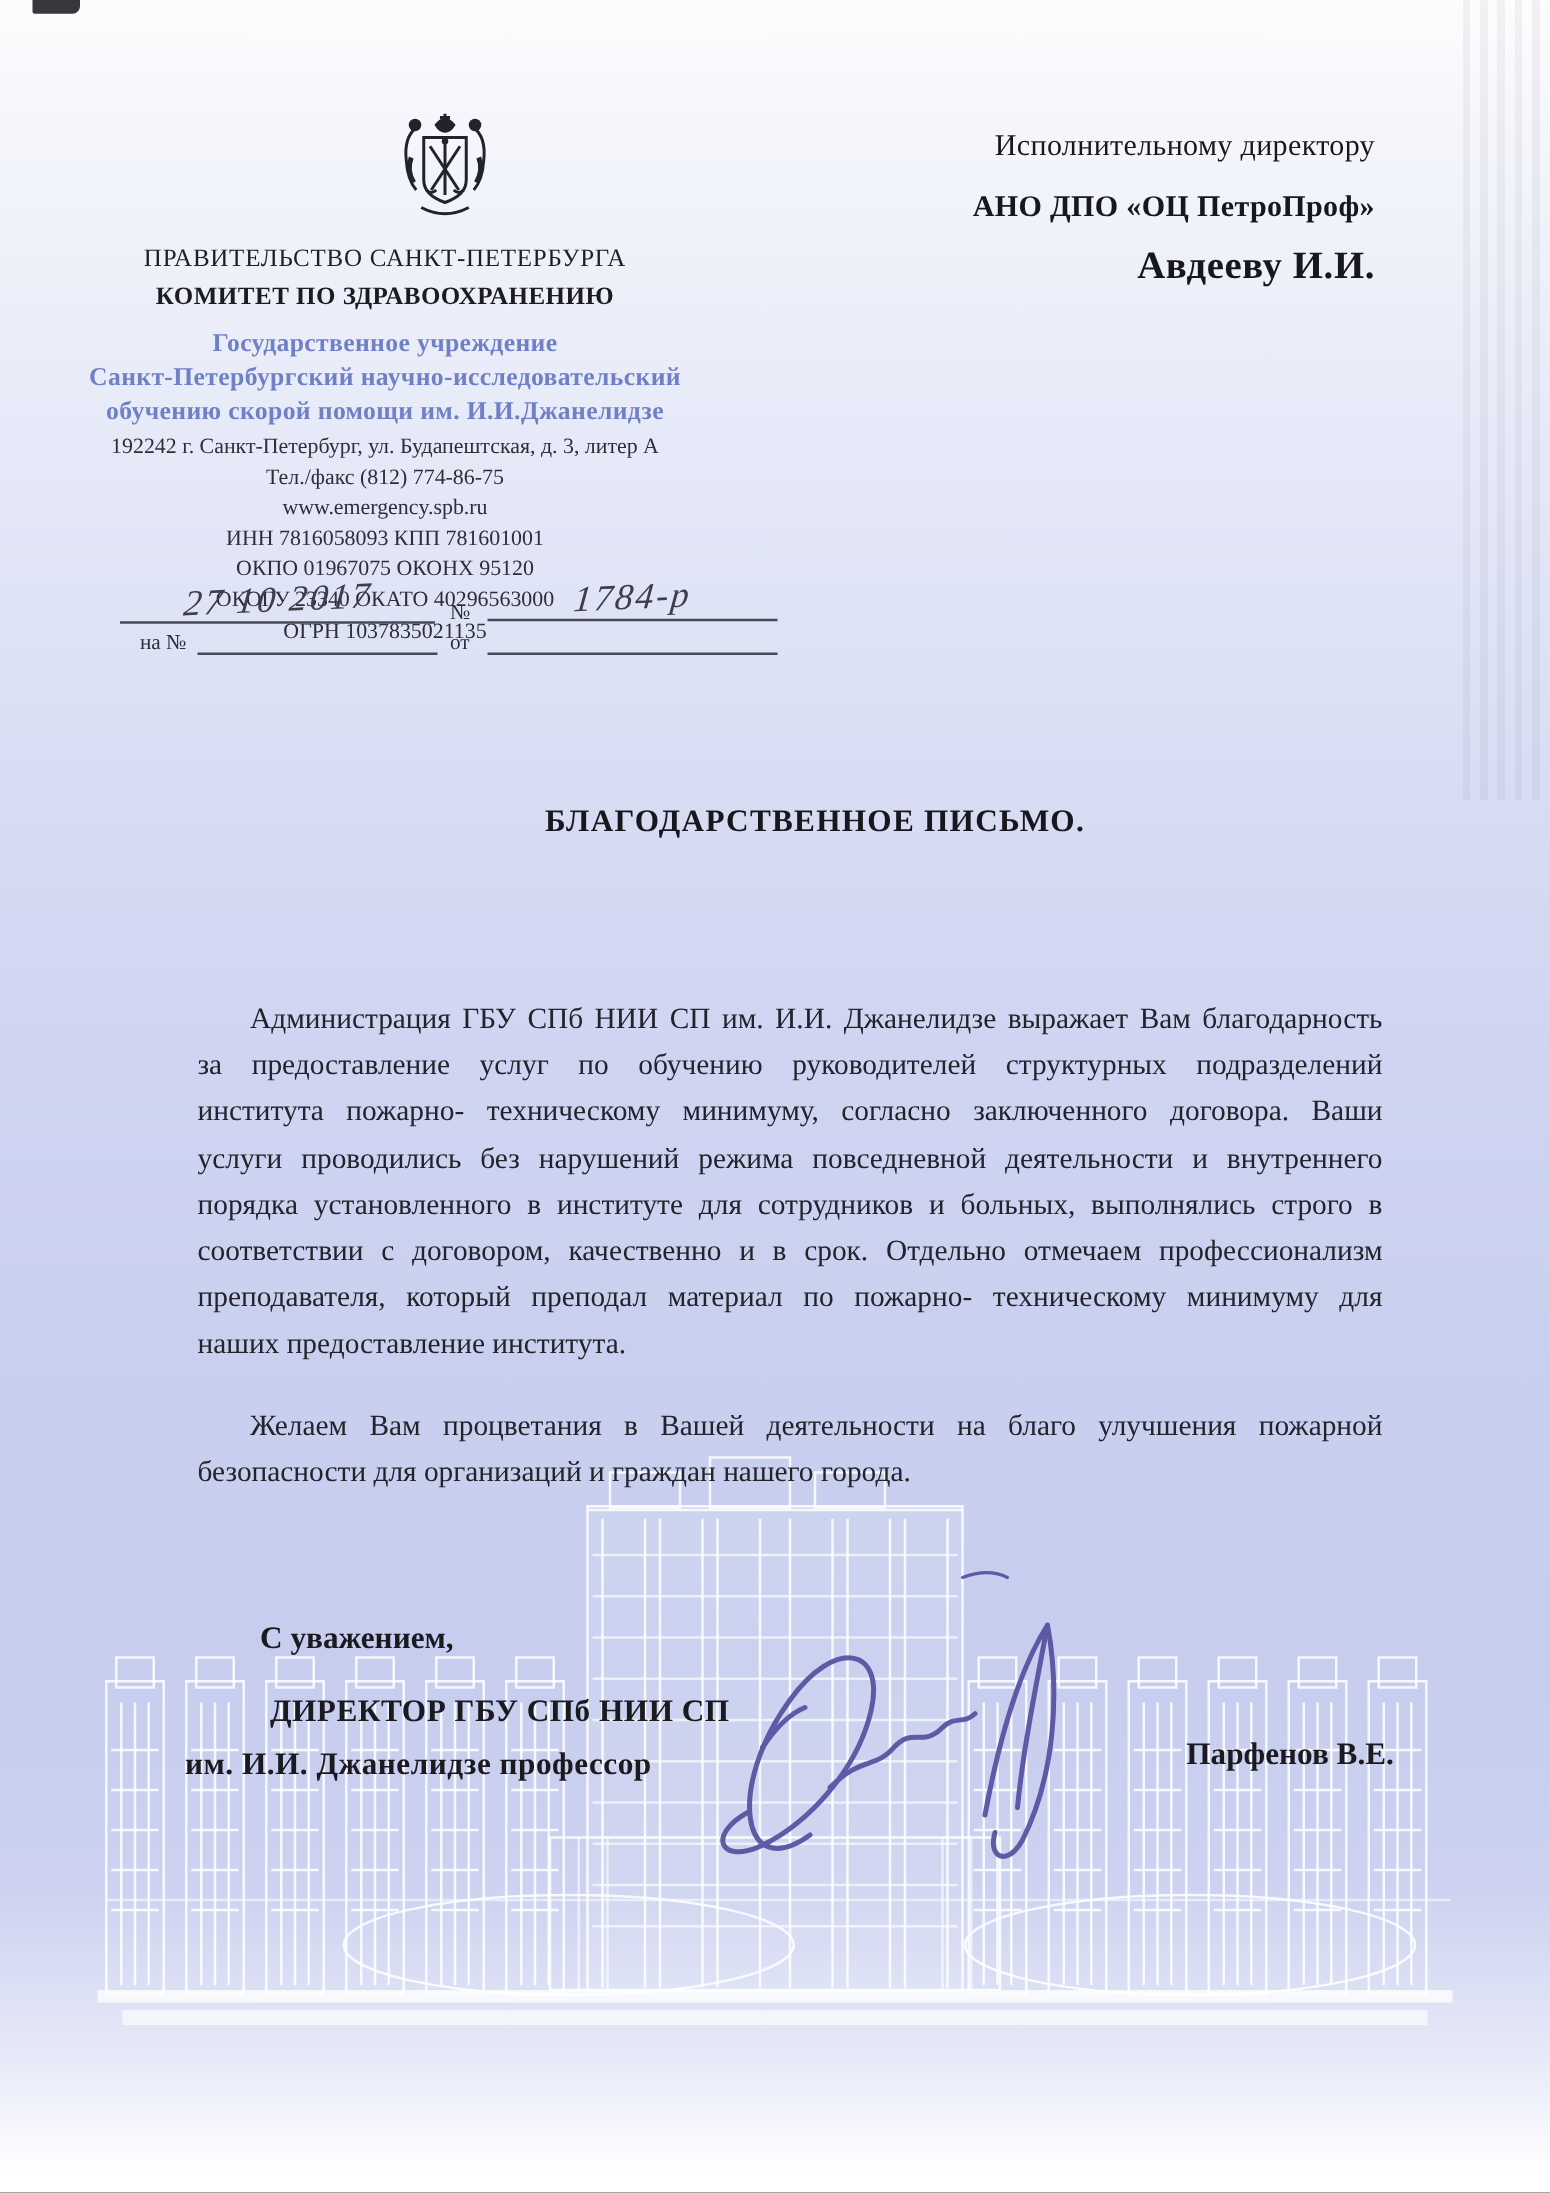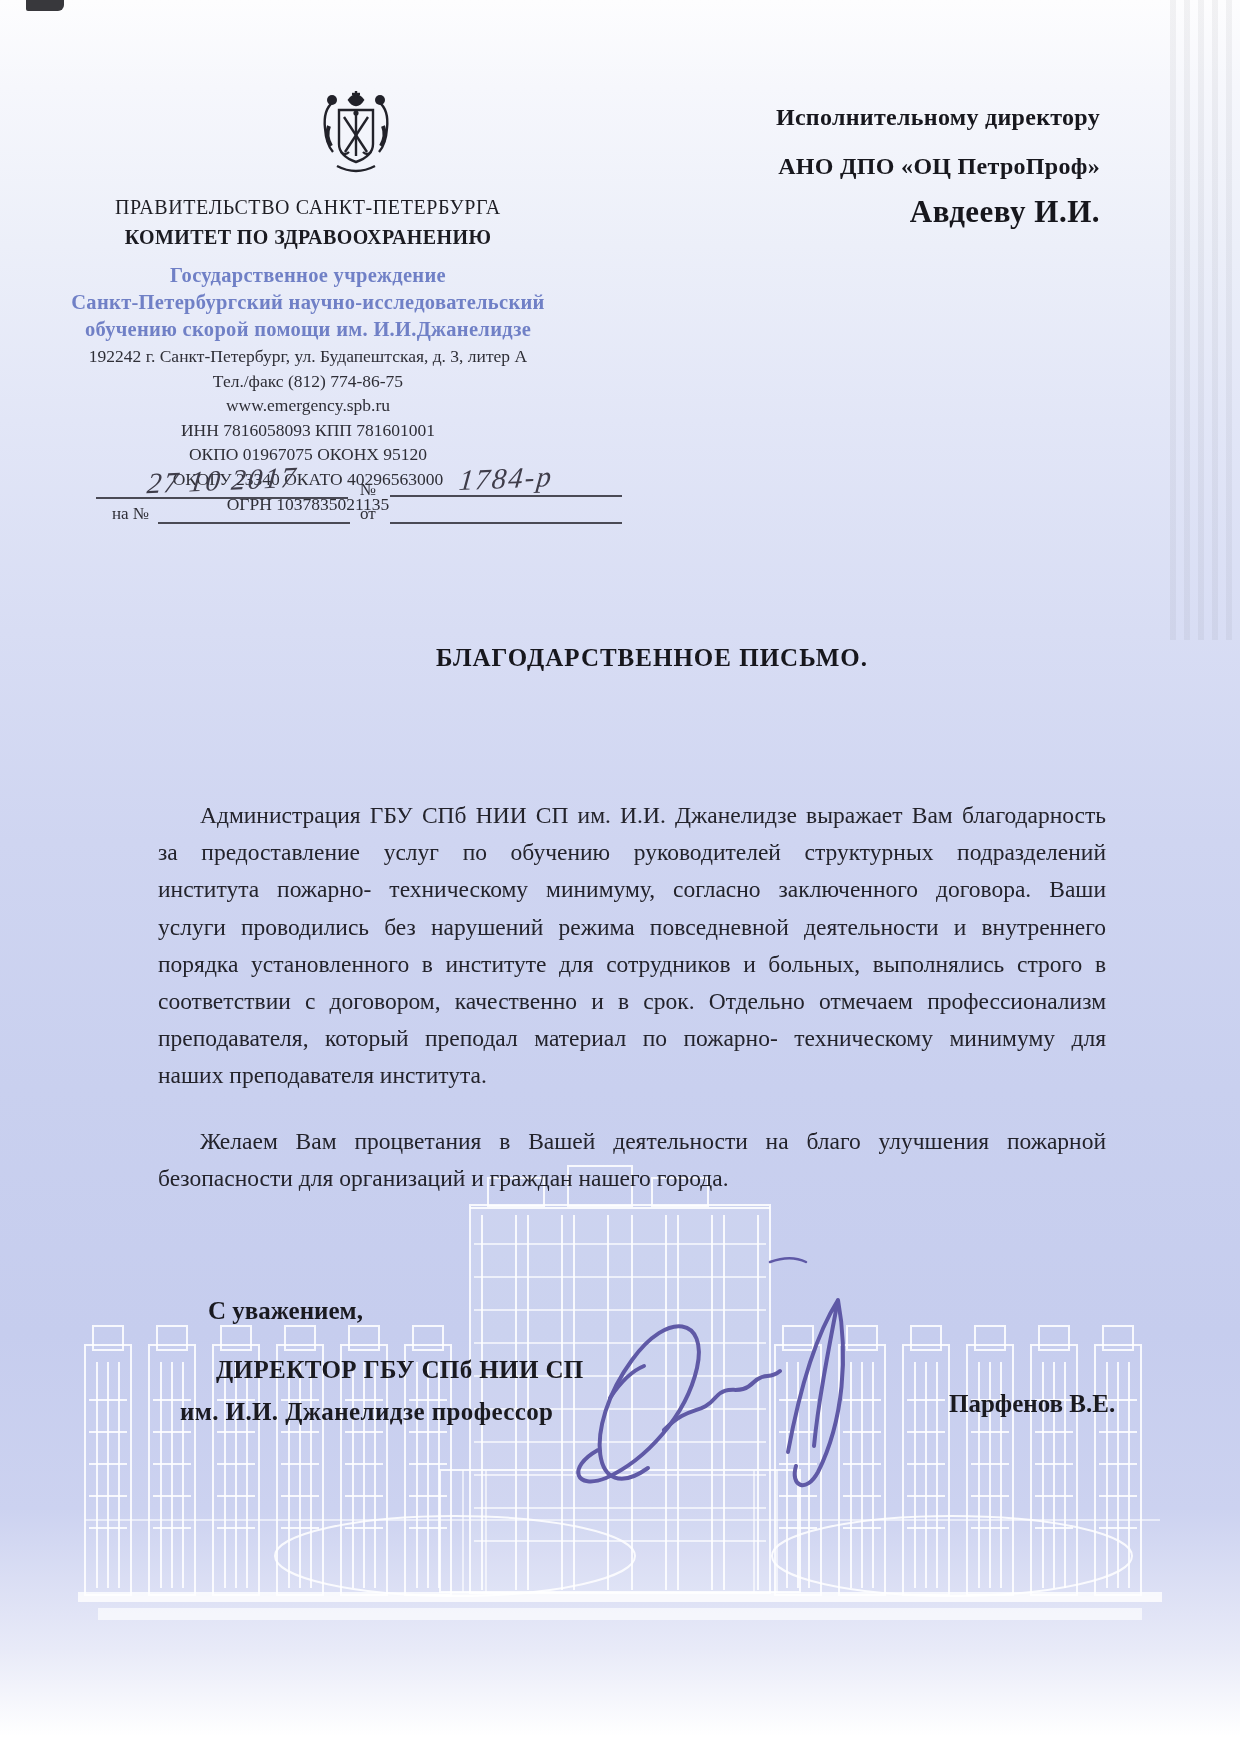--- a/index.html
+++ b/index.html
@@ -39,40 +39,40 @@
   .u-date{position:absolute;left:48px;top:6px;width:252px;border-bottom:2px solid #4a4a55;text-align:center;}
   .no-sign{position:absolute;left:312px;top:22px;font-size:17px;color:#2e2e36;}
   .u-num{position:absolute;left:342px;top:4px;width:232px;border-bottom:2px solid #4a4a55;text-align:center;}
   .ref-row{position:absolute;top:500px;left:0;width:560px;height:30px;font-size:17px;color:#2e2e36;}
   .ref-na{position:absolute;left:64px;top:4px;}
   .ref-u1{position:absolute;left:110px;top:22px;width:192px;border-bottom:2px solid #4a4a55;}
   .ref-ot{position:absolute;left:312px;top:4px;}
   .ref-u2{position:absolute;left:342px;top:22px;width:232px;border-bottom:2px solid #4a4a55;}
   
   .recipient{position:absolute;top:104px;right:140px;width:330px;text-align:right;color:#17171d;}
-  .rcp1{font-size:24px;font-weight:bold;letter-spacing:.3px;}
+  .rcp1{font-size:24px;font-weight:normal;letter-spacing:.3px;}
   .rcp2{font-size:24px;font-weight:bold;margin-top:22px;letter-spacing:.3px;}
   .rcp3{font-size:31px;font-weight:bold;margin-top:14px;letter-spacing:.5px;}
   
   .letter-title{
     position:absolute;top:644px;left:0;width:100%;text-align:center;
     font-size:25px;font-weight:bold;letter-spacing:1px;color:#17171d;
     transform:translateX(32px);
   }
   
   .body-block{position:absolute;left:158px;top:797px;width:948px;font-size:23.5px;color:#23232b;}
   .para{margin:0;}
   .para + .para{margin-top:28px;}
   .body-line{line-height:37.2px;text-align:justify;text-align-last:justify;white-space:normal;}
   .para .body-line:last-child{text-align-last:left;}
   .para .body-line:first-child{text-indent:42px;}
   
   .closing{position:absolute;left:208px;top:1297px;font-size:25px;font-weight:bold;color:#1a1a20;}
   .signer-title1{position:absolute;left:216px;top:1356px;font-size:25px;font-weight:bold;color:#1a1a20;letter-spacing:.4px;text-align:center;}
-  .signer-title2{position:absolute;left:148px;top:1398px;font-size:25px;font-weight:bold;color:#1a1a20;letter-spacing:.4px;padding-left:32px;}
+  .signer-title2{position:absolute;left:148px;top:1398px;font-size:25px;font-weight:bold;color:#1a1a20;letter-spacing:.4px;}
   .signer-name{position:absolute;left:938px;top:1390px;font-size:25px;font-weight:bold;color:#1a1a20;margin-left:11px;}
   
   .wm,.ink{position:absolute;left:0;top:0;width:1240px;height:1754px;pointer-events:none;}
   .wm{z-index:1;} .ink{z-index:6;}
   .lh-col,.recipient,.letter-title,.body-block,.closing,.signer-title1,.signer-title2,.signer-name{z-index:4;}
 </style>
 </head>
 <body>
 
 <div class="page">
@@ -233,21 +233,21 @@
   <div class="body-block">
     <div class="para">
 
     <div class="body-line">Администрация ГБУ СПб НИИ СП им. И.И. Джанелидзе выражает Вам благодарность</div>
         <div class="body-line">за предоставление услуг по обучению руководителей структурных подразделений</div>
         <div class="body-line">института пожарно- техническому минимуму, согласно заключенного договора. Ваши</div>
         <div class="body-line">услуги проводились без нарушений режима повседневной деятельности и внутреннего</div>
         <div class="body-line">порядка установленного в институте для сотрудников и больных, выполнялись строго в</div>
         <div class="body-line">соответствии с договором, качественно и в срок. Отдельно отмечаем профессионализм</div>
         <div class="body-line">преподавателя, который преподал материал по пожарно- техническому минимуму для</div>
-        <div class="body-line">наших преподавателя института.</div>
+        <div class="body-line">наших предоставление института.</div>
       </div>
     <div class="para">
 
     <div class="body-line">Желаем Вам процветания в Вашей деятельности на благо улучшения пожарной</div>
         <div class="body-line">безопасности для организаций и граждан нашего города.</div>
       </div>
   </div>
 
   <div class="closing">С уважением,</div>
   <div class="signer-title1">ДИРЕКТОР ГБУ СПб НИИ СП</div>

